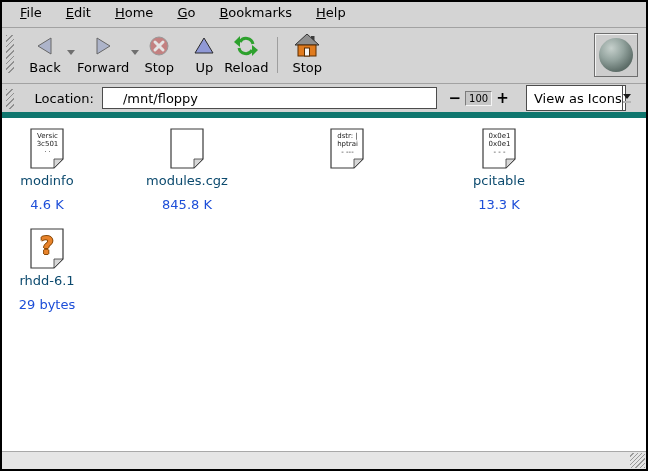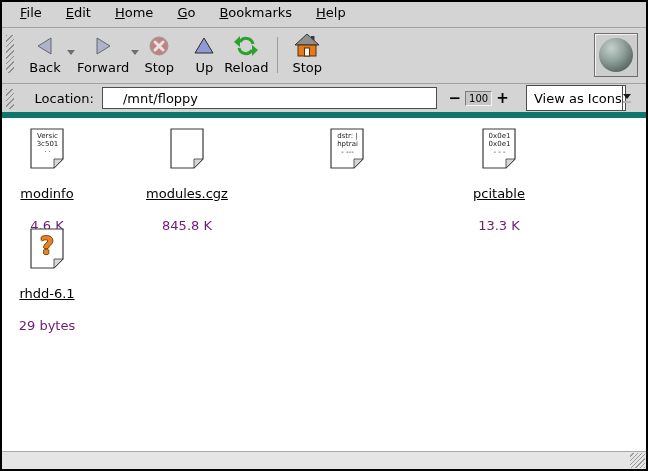--- a/index.html
+++ b/index.html
@@ -113,22 +113,22 @@
   .icon-preview {
     position: absolute; top: 4px; left: 5px; right: 4px;
     font-size: 7px; line-height: 8px; text-align: center;
     color: #1a1a1a; white-space: nowrap; overflow: hidden;
   }
   .icon-question {
     position: absolute; top: 4px; left: 0; right: 0;
     font-size: 24px; font-weight: bold; color: #e8832b;
     text-shadow: -1px 0 #8a4a08, 1px 0 #8a4a08, 0 -1px #8a4a08, 0 1px #8a4a08;
   }
-  .file-name { margin-top: 16px; font-size: 13px; color: #000000; text-decoration: underline; }
-  .file-size { margin-top: 17px; font-size: 13px; color: #701a75; }
+  .file-name { margin-top: 3px; font-size: 13px; color: #0c4a6e; }
+  .file-size { margin-top: 9px; font-size: 13px; color: #1d4ed8; }
   
   .statusbar {
     height: 18px; background: #e5e5e5; border-top: 1px solid #a8a8a8;
     flex: 0 0 auto; position: relative; font-size: 11px; padding-left: 6px;
   }
   .resize-grip {
     position: absolute; right: 1px; bottom: 1px; width: 15px; height: 15px;
     background: repeating-linear-gradient(135deg, transparent 0 2px, #9a9a9a 2px 3px);
   }
 </style>

